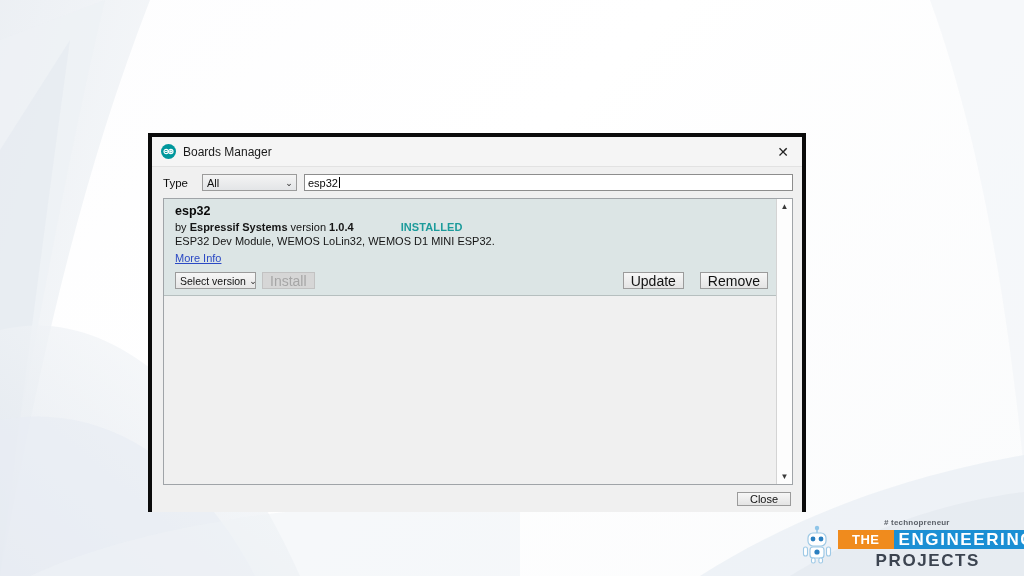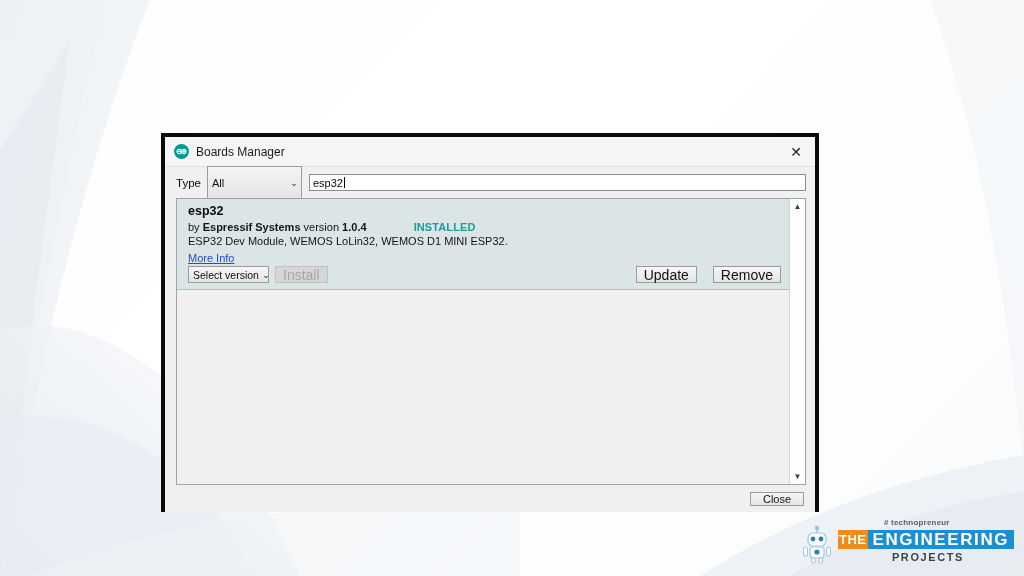--- a/index.html
+++ b/index.html
@@ -36,21 +36,21 @@
     font-size: 29px;
     font-weight: bold;
     color: #D4197E;
     letter-spacing: -0.2px;
     white-space: nowrap;
   }
 
   
   #dialog-frame {
     position: absolute;
-    left: 161px;
+    left: 148px;
     top: 133px;
     width: 658px;
     height: 379px;
     border: 4px solid #0b0b0b;
     background: #f0f0f0;
     box-sizing: border-box;
     padding-left: 26px;
   }
   #dialog {
     position: absolute;
@@ -103,27 +103,28 @@
     background: #f0f0f0;
   }
   #type-label {
     font-size: 11.5px;
     color: #0d0d0d;
     margin-right: 6px;
   }
   #type-select {
     position: relative;
     width: 95px;
-    height: 33px;
+    height: 17px;
     border: 1px solid #9b9b9b;
     background: linear-gradient(180deg, #f4f4f4 0%, #e3e5e7 100%);
     display: flex;
     align-items: center;
     box-sizing: border-box;
     cursor: pointer;
+    margin-left: 8px;
   }
   #type-select-value {
     font-size: 11px;
     color: #111;
     padding-left: 4px;
     flex: 1 1 auto;
   }
   .chev {
     width: 14px;
     text-align: center;
@@ -196,20 +197,21 @@
   .more-info {
     font-size: 11px;
     color: #2b49c4;
     text-decoration: underline;
     cursor: pointer;
     display: inline-block;
     margin-top: 1px;
   }
   #pkg-actions {
     display: flex;
+    margin-top: 6px;
   }
   #version-select {
     position: relative;
     width: 81px;
     height: 17px;
     border: 1px solid #9b9b9b;
     background: linear-gradient(180deg, #f6f6f6 0%, #e6e6e6 100%);
     display: flex;
     align-items: center;
     box-sizing: border-box;
@@ -316,37 +318,37 @@
     display: flex;
     height: 19px;
   }
   #brand-the {
     background: #F08B1D;
     color: #ffffff;
     font-size: 13px;
     font-weight: bold;
     display: flex;
     align-items: center;
-    padding: 0 1px;
+    padding: 0 14px;
     letter-spacing: 0.5px;
   }
   #brand-engineering {
     background: #1B8FD4;
     color: #ffffff;
     font-size: 17px;
     font-weight: bold;
     display: flex;
     align-items: center;
     padding: 0 5px;
     letter-spacing: 1.6px;
   }
   #brand-projects {
     position: absolute;
-    right: 16px; top: 33px;
-    font-size: 11px;
+    right: 0px; top: 33px;
+    font-size: 17px;
     font-weight: bold;
     color: #3c4450;
     letter-spacing: 1.6px;
   }
 </style>
 </head>
 <body>
 
 <div id="slide">
 

